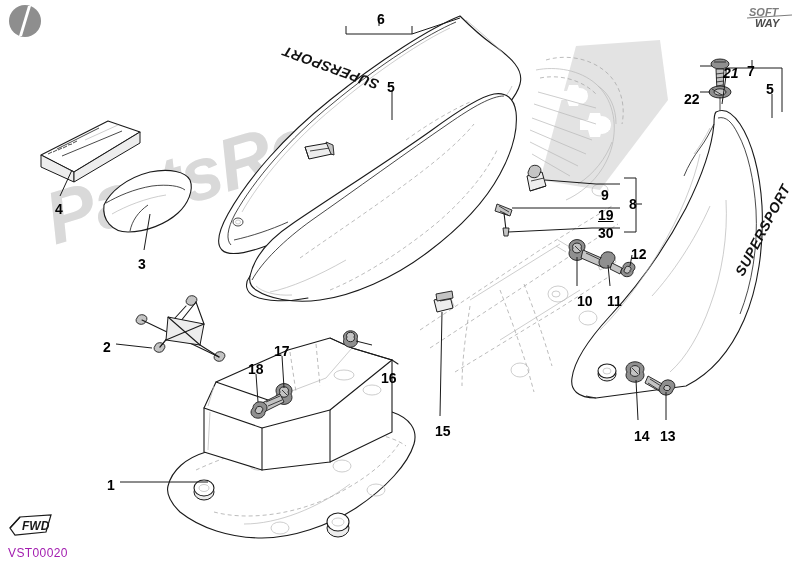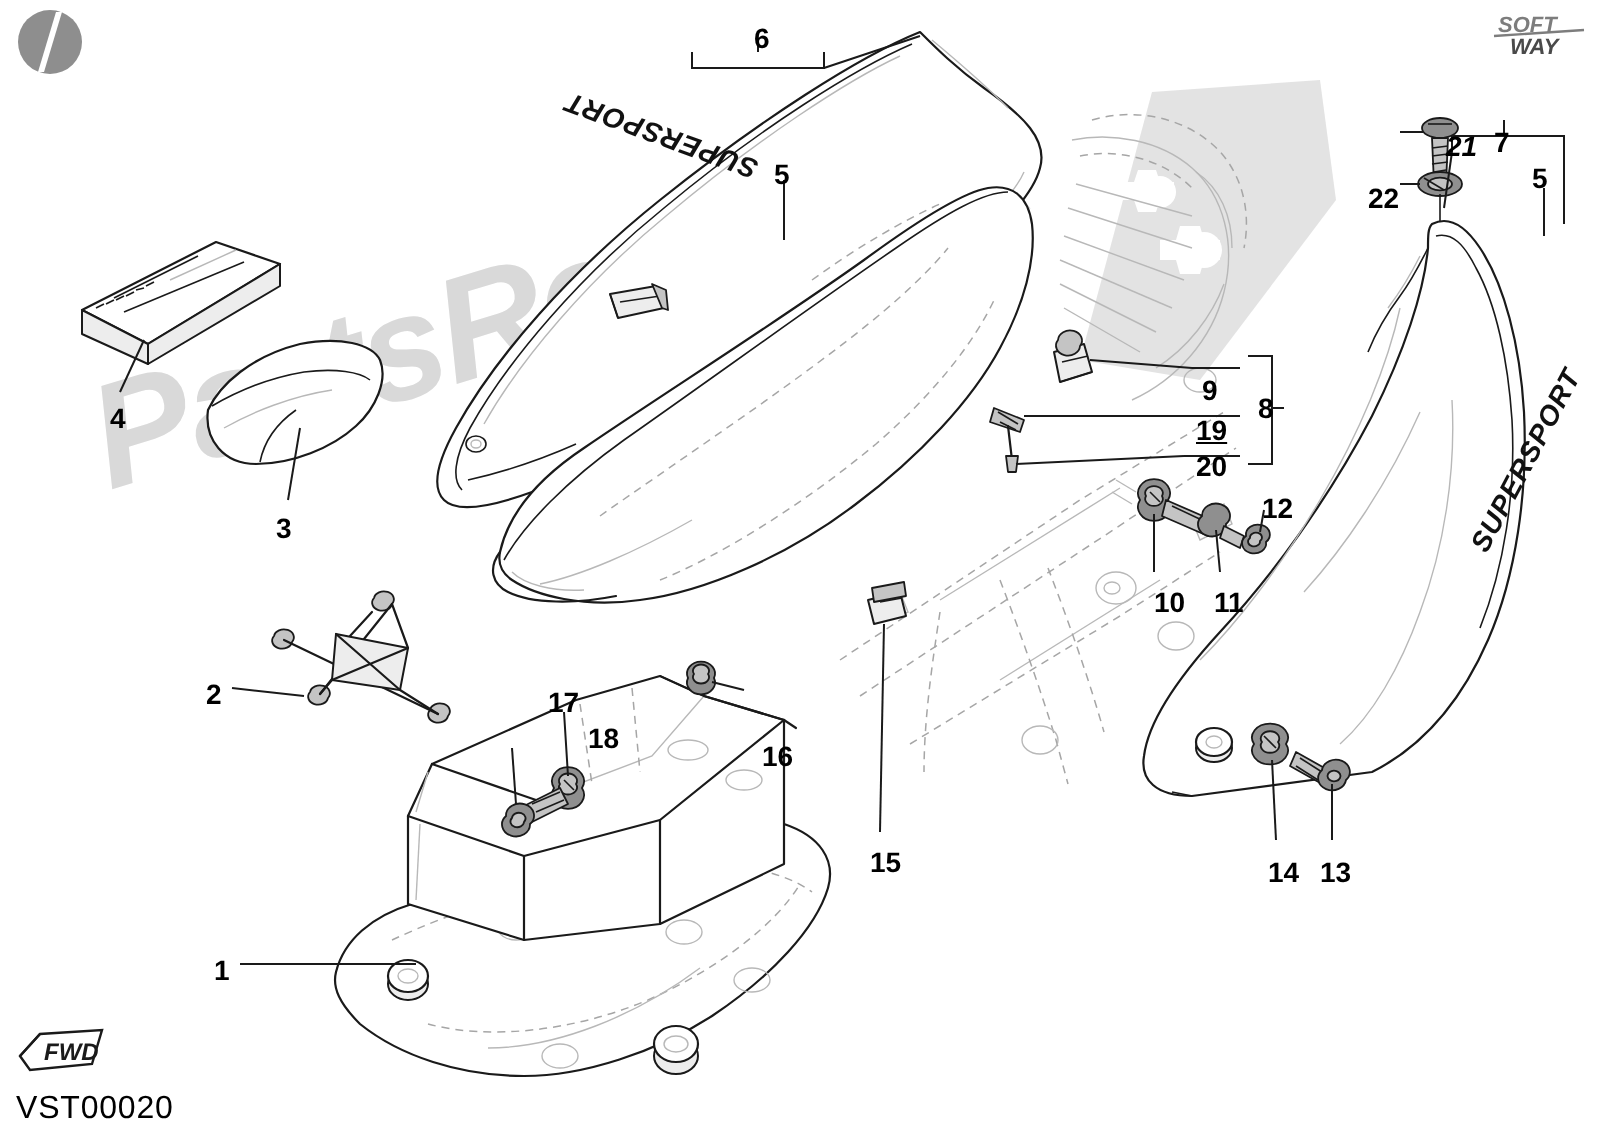--- a/index.html
+++ b/index.html
@@ -55,22 +55,22 @@
     right: 6px;
     top: 4px;
     width: 48px;
     height: 26px;
   }
   
   .footer-code {
     position: absolute;
     left: 8px;
     top: 546px;
-    font-size: 16px;
-    color: #000000;
+    font-size: 12px;
+    color: #a21caf;
     letter-spacing: 0.4px;
   }
   .footer-fwd {
     position: absolute;
     left: 8px;
     top: 512px;
     width: 46px;
     height: 28px;
   }
   
@@ -533,29 +533,29 @@
       <div class="callout" style="left: 103px; top: 340px;">2</div>
       <div class="callout" style="left: 138px; top: 257px;">3</div>
       <div class="callout" style="left: 55px; top: 202px;">4</div>
       <div class="callout" style="left: 387px; top: 80px;">5</div>
       <div class="callout" style="left: 377px; top: 12px;">6</div>
       <div class="callout" style="left: 766px; top: 82px;">5</div>
       <div class="callout" style="left: 747px; top: 64px;">7</div>
       <div class="callout" style="left: 629px; top: 197px;">8</div>
       <div class="callout" style="left: 601px; top: 188px;">9</div>
       <div class="callout" style="left: 598px; top: 208px; text-decoration: underline;">19</div>
-      <div class="callout" style="left: 598px; top: 226px;">20</div>
+      <div class="callout" style="left: 598px; top: 226px;">30</div>
       <div class="callout" style="left: 577px; top: 294px;">10</div>
       <div class="callout" style="left: 607px; top: 294px;">11</div>
       <div class="callout" style="left: 631px; top: 247px;">12</div>
       <div class="callout" style="left: 660px; top: 429px; text-align: center;">13</div>
       <div class="callout" style="left: 634px; top: 429px;">14</div>
       <div class="callout" style="left: 435px; top: 424px; text-align: center;">15</div>
       <div class="callout" style="left: 381px; top: 348px; margin-top: 23px;">16</div>
       <div class="callout" style="left: 274px; top: 344px;">17</div>
-      <div class="callout" style="left: 248px; top: 362px; margin-left: 46px;">18</div>
+      <div class="callout" style="left: 248px; top: 362px;">18</div>
       <div class="callout" style="left: 723px; top: 66px; font-style: italic;">21</div>
       <div class="callout" style="left: 684px; top: 92px;">22</div>
     </div>
 
   <div class="footer-code">VST00020</div>
 
 </div>
 
 </body></html>

